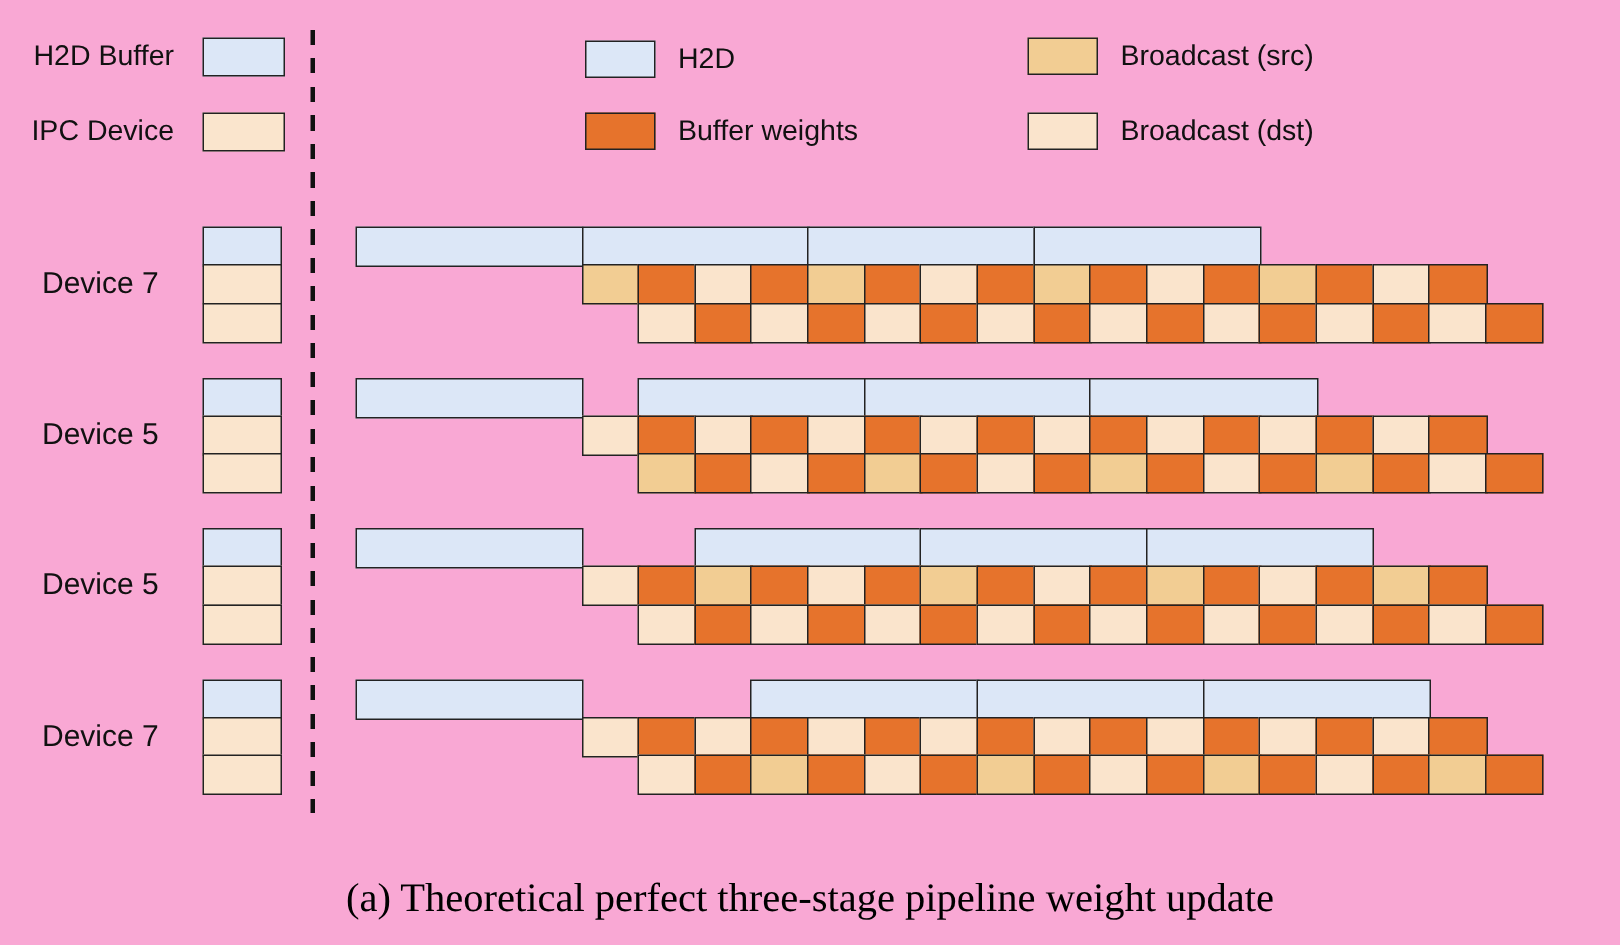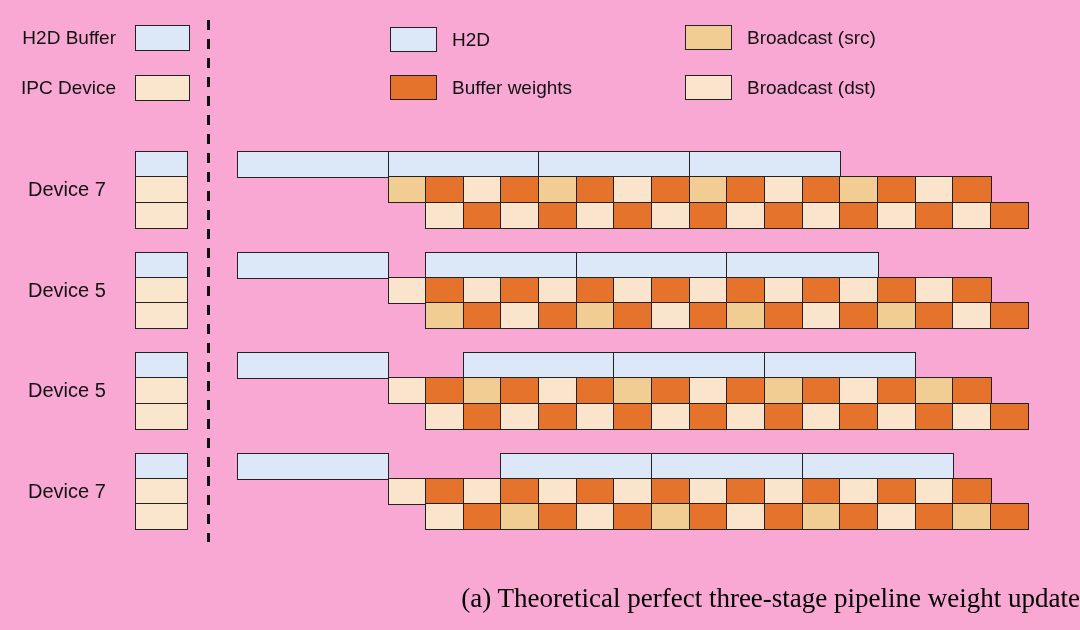--- a/index.html
+++ b/index.html
@@ -206,14 +206,14 @@
         <div class="block" style="left: 726.35px; top: 503.3px; width: 39.25px; height: 27px; background: rgb(250, 228, 204);"></div>
         <div class="block" style="left: 764px; top: 503.3px; width: 39.25px; height: 27px; background: rgb(230, 115, 44);"></div>
         <div class="block" style="left: 801.65px; top: 503.3px; width: 39.25px; height: 27px; background: rgb(242, 205, 147);"></div>
         <div class="block" style="left: 839.3px; top: 503.3px; width: 39.25px; height: 27px; background: rgb(230, 115, 44);"></div>
         <div class="block" style="left: 876.95px; top: 503.3px; width: 39.25px; height: 27px; background: rgb(250, 228, 204);"></div>
         <div class="block" style="left: 914.6px; top: 503.3px; width: 39.25px; height: 27px; background: rgb(230, 115, 44);"></div>
         <div class="block" style="left: 952.25px; top: 503.3px; width: 39.25px; height: 27px; background: rgb(242, 205, 147);"></div>
         <div class="block" style="left: 989.9px; top: 503.3px; width: 39.25px; height: 27px; background: rgb(230, 115, 44);"></div>
       </div>
     </div>
-  <div class="caption" style="top:583px;text-align:right;">(a) Theoretical perfect three-stage pipeline weight update</div>
+  <div class="caption" style="top:583px;">(a) Theoretical perfect three-stage pipeline weight update</div>
 </div>
 
 </body></html>

